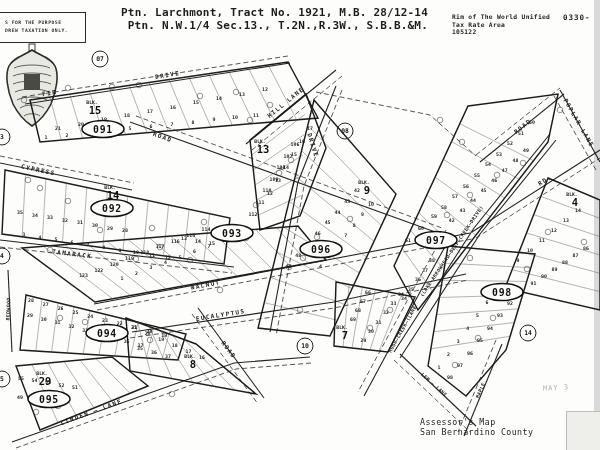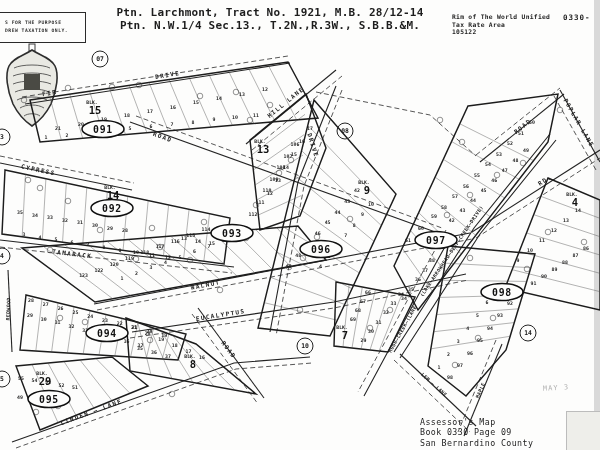--- a/index.html
+++ b/index.html
@@ -2,21 +2,21 @@
 <html><head>
 <meta charset="utf-8">
 <style>
   html,body{margin:0;padding:0;background:#ffffff;}
   .page{position:relative;width:600px;height:450px;background:#fdfdfc;overflow:hidden;
         font-family:"DejaVu Sans Mono", monospace;color:#1d1d1d;}
   .right-strip{position:absolute;right:0;top:0;width:6px;height:450px;background:#d9d9d9;}
   .stamp-box{position:absolute;left:-16px;top:12px;width:102px;height:31px;border:1.3px solid #2a2a2a;
              background:#fdfdfc;box-sizing:border-box;padding:6px 2px 0 20px;}
   .stamp-box div{font-size:4.7px;font-weight:bold;letter-spacing:.5px;line-height:8px;color:#333;white-space:nowrap;}
-  .map-title{position:absolute;left:112px;top:6px;width:316px;text-align:center;font-weight:bold;}
+  .map-title{position:absolute;left:112px;top:6px;width:316px;text-align:right;font-weight:bold;}
   .map-title .t1{font-size:11px;letter-spacing:.2px;white-space:nowrap;}
   .map-title .t2{font-size:11px;letter-spacing:.2px;white-space:nowrap;margin-top:0;}
   .tax-area{position:absolute;left:452px;top:13px;font-size:6.3px;font-weight:bold;line-height:7.6px;letter-spacing:.3px;}
   .book-prefix{position:absolute;left:563px;top:13px;font-size:7.5px;font-weight:bold;letter-spacing:1px;}
   .footer{position:absolute;left:420px;top:417px;font-size:8.3px;font-weight:normal;line-height:10.4px;letter-spacing:.4px;white-space:nowrap;}
   .faint-stamp{position:absolute;left:543px;top:384px;font-size:7px;color:#b3b3b3;transform:rotate(-3deg);letter-spacing:1px;}
   .faint-box{position:absolute;left:566px;top:411px;width:33px;height:38px;border:1px solid #bcbcbc;background:#eeeeea;}
   svg.map{position:absolute;left:0;top:0;}
   
   .road{fill:none;stroke:#242424;stroke-width:1.1px;}
@@ -512,20 +512,19 @@
       <circle cx="2" cy="137" r="8" class="area-circle"></circle>
       <text x="2" y="139.4" class="area-text">3</text>
       <circle cx="2" cy="256" r="8" class="area-circle"></circle>
       <text x="2" y="258.4" class="area-text">4</text>
       <circle cx="2" cy="379" r="8" class="area-circle"></circle>
       <text x="2" y="381.4" class="area-text">5</text>
     </svg>
 
   <div class="footer">
     <div>Assessor's Map</div>
-    <div>Book 0330 Page 09</div>
     <div>San Bernardino County</div>
   </div>
 
   <div class="faint-stamp">MAY 3</div>
   <div class="faint-box"></div>
 
 </div>
 
 </body></html>

